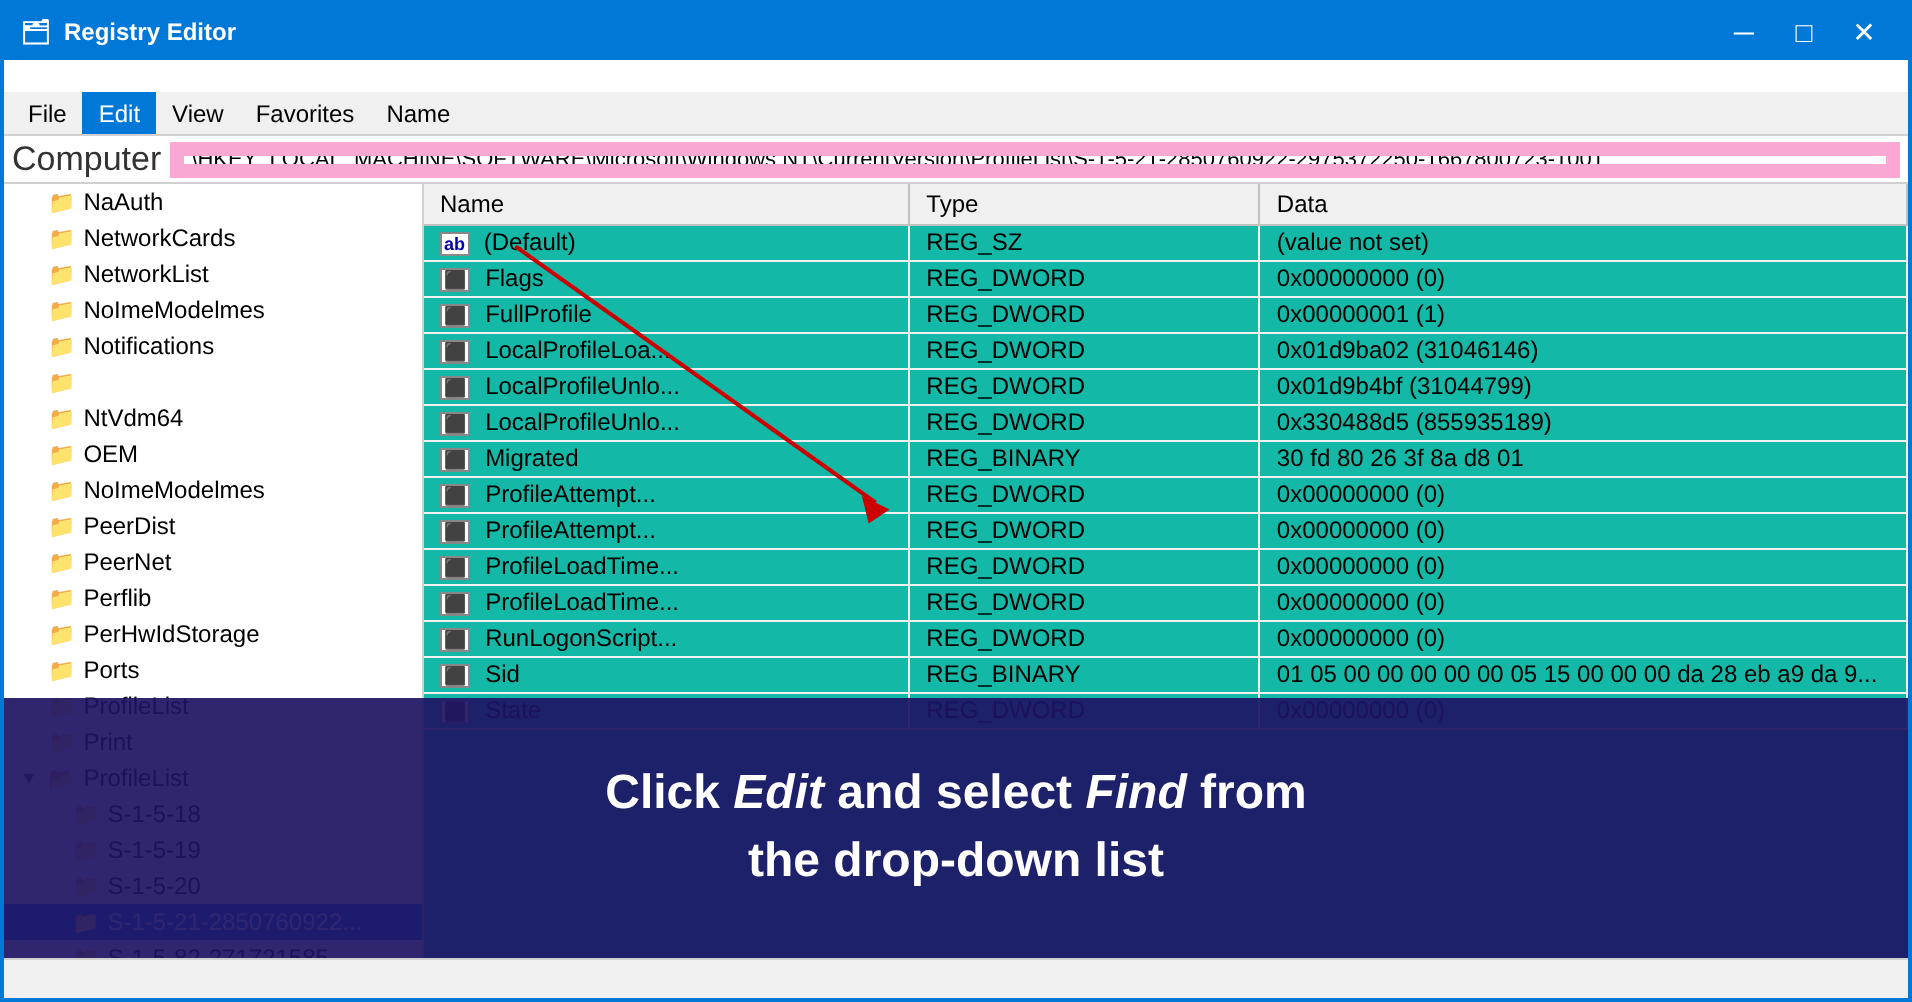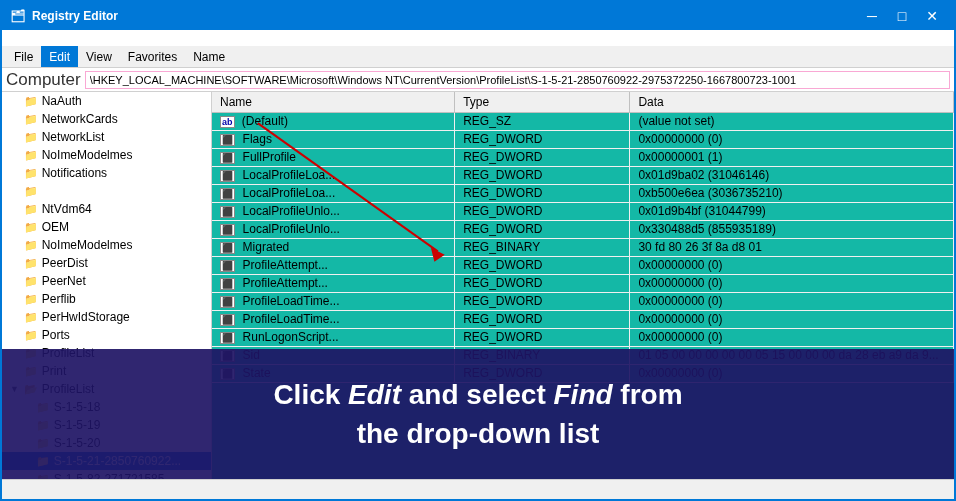--- a/index.html
+++ b/index.html
@@ -95,21 +95,21 @@
       gap: 4px;
       flex-shrink: 0;
     }
     .address-label {
       font-size: 17px;
       color: #333;
       white-space: nowrap;
     }
     .address-input {
       flex: 1;
-      border: 1px solid #f9a8d4;
+      border: 7px solid #f9a8d4;
       height: 18px;
       padding: 0 4px;
       font-size: 11px;
       font-family: inherit;
     }
 
     
     .content-area {
       display: flex;
       flex: 1;
@@ -198,21 +198,21 @@
       right: 0;
       height: 130px;
       background: rgba(30, 20, 100, 0.92);
       display: flex;
       align-items: center;
       justify-content: center;
       padding: 12px 20px;
     }
     .overlay-text {
       color: white;
-      font-size: 28px;
+      font-size: 24px;
       font-weight: bold;
       text-align: center;
       line-height: 1.4;
     }
     .overlay-text em {
       font-style: italic;
       color: white;
     }
 
     
@@ -428,28 +428,20 @@
     <td class="col-name">
       <span><span style="background:#fff;border:1px solid #888;font-size:9px;padding:0 1px;color:#333;">⬛</span></span>
       <span style="margin-left:4px;">LocalProfileLoa...</span>
     </td>
     <td class="col-type">REG_DWORD</td>
     <td class="col-data">0x01d9ba02 (31046146)</td>
   </tr>
             <tr>
     <td class="col-name">
       <span><span style="background:#fff;border:1px solid #888;font-size:9px;padding:0 1px;color:#333;">⬛</span></span>
-      <span style="margin-left:4px;">LocalProfileLoa...</span>
-    </td>
-    <td class="col-type">REG_DWORD</td>
-    <td class="col-data">0xb500e6ea (3036735210)</td>
-  </tr>
-            <tr>
-    <td class="col-name">
-      <span><span style="background:#fff;border:1px solid #888;font-size:9px;padding:0 1px;color:#333;">⬛</span></span>
       <span style="margin-left:4px;">LocalProfileUnlo...</span>
     </td>
     <td class="col-type">REG_DWORD</td>
     <td class="col-data">0x01d9b4bf (31044799)</td>
   </tr>
             <tr>
     <td class="col-name">
       <span><span style="background:#fff;border:1px solid #888;font-size:9px;padding:0 1px;color:#333;">⬛</span></span>
       <span style="margin-left:4px;">LocalProfileUnlo...</span>
     </td>

